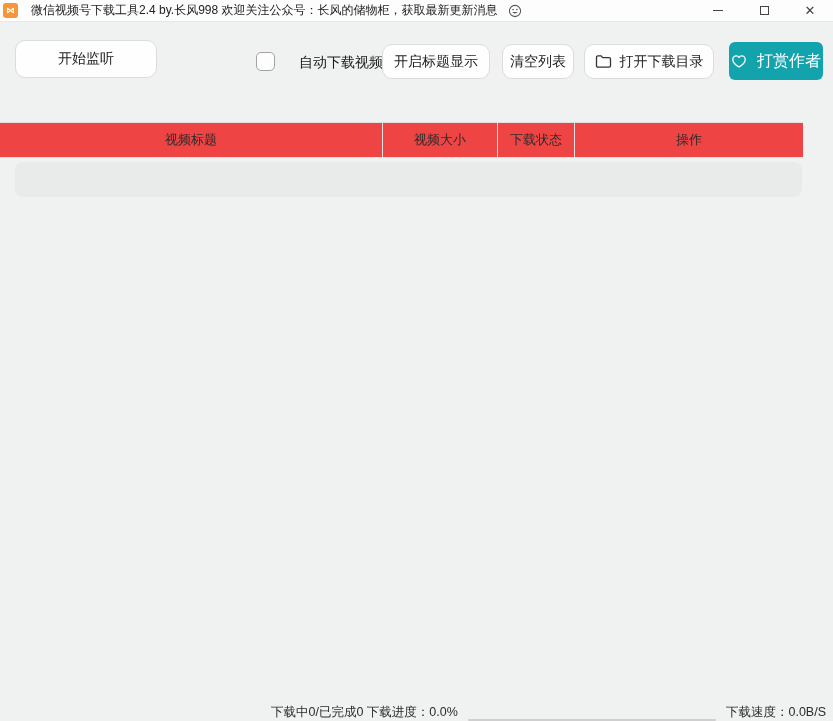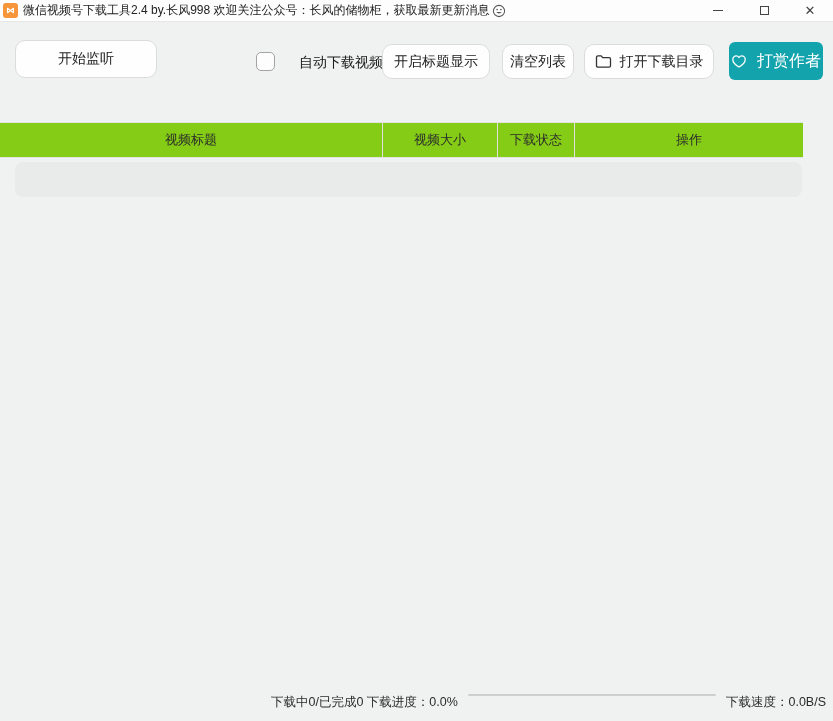--- a/index.html
+++ b/index.html
@@ -18,20 +18,21 @@
 
   
   .titlebar {
     position: absolute;
     top: 0; left: 0; right: 0;
     height: 22px;
     background: #fdfdfd;
     border-bottom: 1px solid #e7e7e7;
     display: flex;
     align-items: center;
+    gap: 8px;
   }
   .app-icon {
     width: 15px; height: 15px;
     margin-left: 3px;
     border-radius: 3px;
     background: #f7953b;
     display: flex; align-items: center; justify-content: center;
     flex: none;
   }
   .window-title {
@@ -99,21 +100,21 @@
     font-size: 14px;
     color: #1a1a1a;
     margin-left: 16px;
   }
 
   
   .table-header {
     position: absolute;
     left: 0; top: 122px;
     width: 803px; height: 36px;
-    background: #84cc16;
+    background: #ef4444;
     border-top: 1px solid #e2e2e2;
     border-bottom: 1px solid #e2e2e2;
     display: flex;
   }
   .th {
     display: flex; align-items: center; justify-content: center;
     font-size: 13px;
     color: #2b2b2b;
     font-weight: 500;
   }
@@ -129,21 +130,21 @@
     background: #e9eaea;
     border-radius: 8px;
   }
 
   
   .statusbar {
     position: absolute;
     left: 0; right: 0; bottom: 0;
     height: 27px;
     display: flex;
-    align-items: flex-start;
+    align-items: flex-end;
     padding-left: 271px;
     padding-right: 7px;
     font-size: 12.5px;
     color: #2b2b2b;
     margin-top: 38px;
   }
   .progress-line {
     flex: 1;
     height: 2px;
     background: #cfcfcf;

